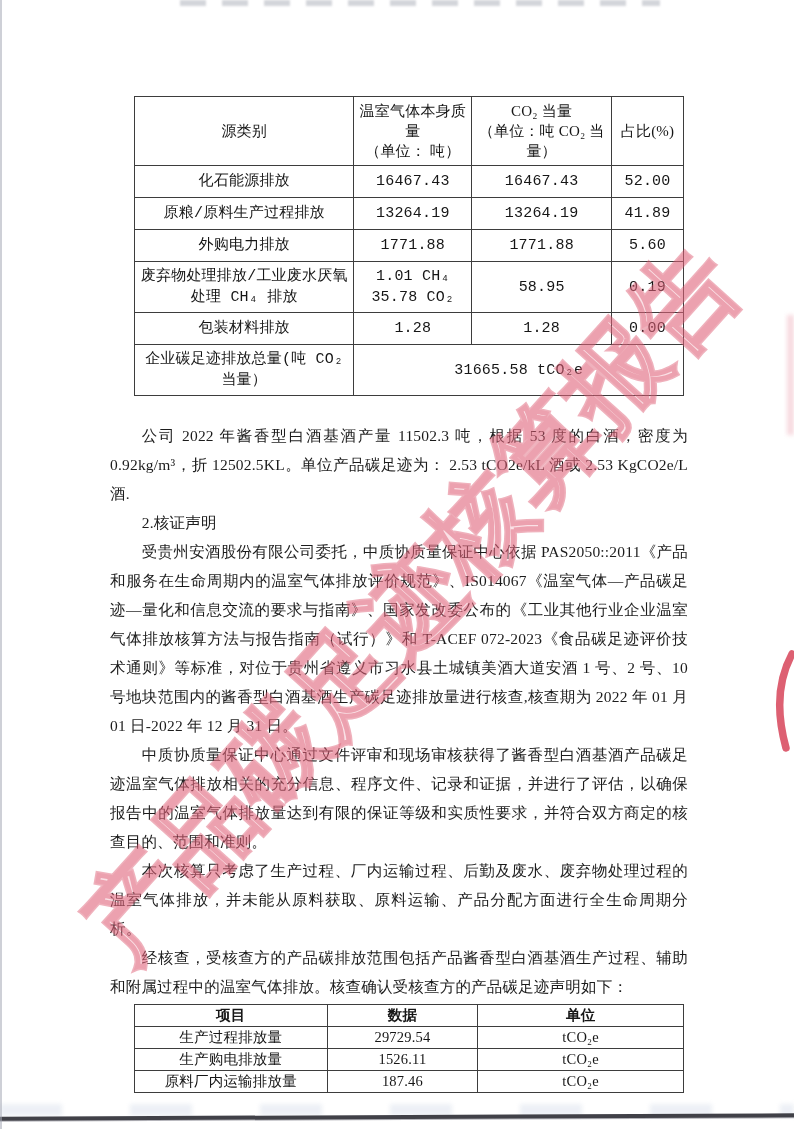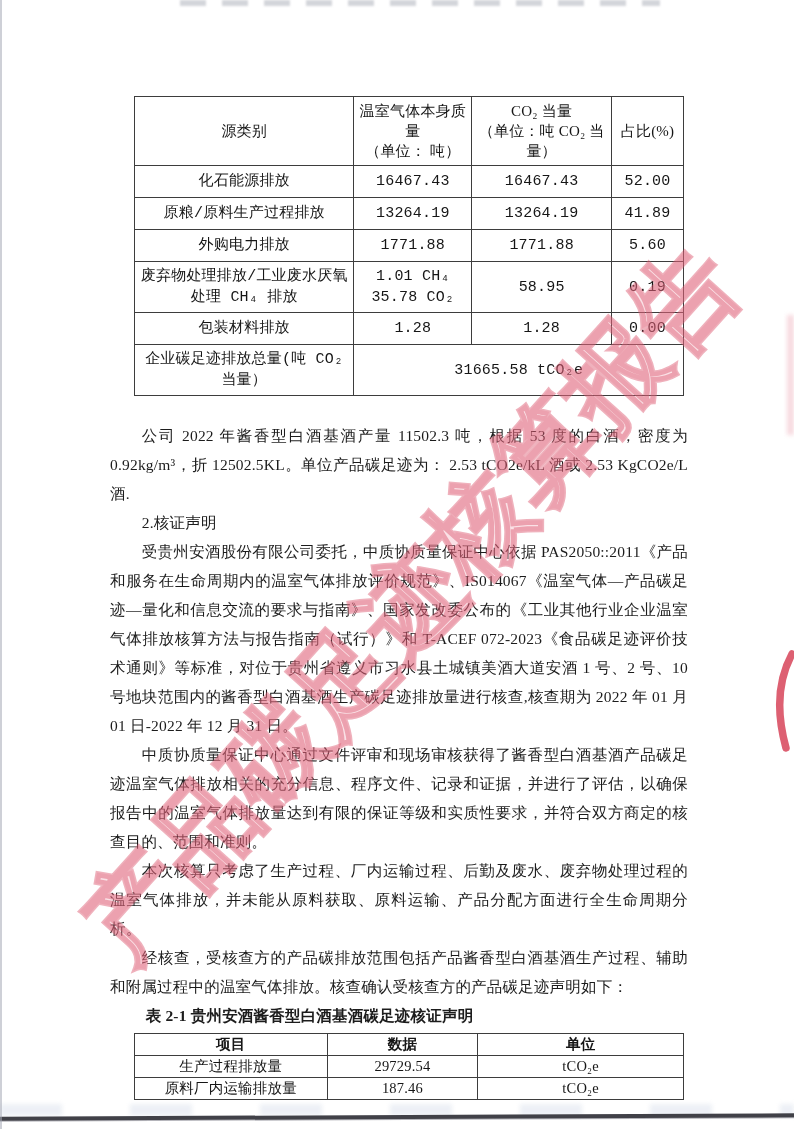--- a/index.html
+++ b/index.html
@@ -139,39 +139,43 @@
         </tr>
       </tbody>
     </table>
 
     <p class="para first-para">公司 2022 年酱香型白酒基酒产量 11502.3 吨，根据 53 度的白酒，密度为 0.92kg/m³，折 12502.5KL。单位产品碳足迹为： 2.53 tCO2e/kL 酒或 2.53 KgCO2e/L 酒.</p>
     <p class="para">2.核证声明</p>
     <p class="para">受贵州安酒股份有限公司委托，中质协质量保证中心依据 PAS2050::2011《产品和服务在生命周期内的温室气体排放评价规范》、IS014067《温室气体—产品碳足迹—量化和信息交流的要求与指南》、国家发改委公布的《工业其他行业企业温室气体排放核算方法与报告指南（试行）》和 T-ACEF 072-2023《食品碳足迹评价技术通则》等标准，对位于贵州省遵义市习水县土城镇美酒大道安酒 1 号、2 号、10 号地块范围内的酱香型白酒基酒生产碳足迹排放量进行核查,核查期为 2022 年 01 月 01 日-2022 年 12 月 31 日。</p>
     <p class="para">中质协质量保证中心通过文件评审和现场审核获得了酱香型白酒基酒产品碳足迹温室气体排放相关的充分信息、程序文件、记录和证据，并进行了评估，以确保报告中的温室气体排放量达到有限的保证等级和实质性要求，并符合双方商定的核查目的、范围和准则。</p>
     <p class="para">本次核算只考虑了生产过程、厂内运输过程、后勤及废水、废弃物处理过程的温室气体排放，并未能从原料获取、原料运输、产品分配方面进行全生命周期分析。</p>
     <p class="para">经核查，受核查方的产品碳排放范围包括产品酱香型白酒基酒生产过程、辅助和附属过程中的温室气体排放。核查确认受核查方的产品碳足迹声明如下：</p>
-    <p class="caption">表 2-1  贵州安酒酱香型白酒基酒碳足迹核证声明</p>
 
     <table class="t2">
       <colgroup>
         <col style="width:193px">
           <col style="width:151px">
           <col style="width:206px">
       </colgroup>
       <thead>
         <tr>
           <th>项目</th>
           <th>数据</th>
           <th>单位</th>
         </tr>
       </thead>
       <tbody>
         <tr>
           <td>生产过程排放量</td>
           <td>29729.54</td>
+          <td>tCO₂e</td>
+        </tr>
+        <tr>
+          <td>生产购电排放量</td>
+          <td>1526.11</td>
           <td>tCO₂e</td>
         </tr>
         <tr>
           <td>原料厂内运输排放量</td>
           <td>187.46</td>
           <td>tCO₂e</td>
         </tr>
       </tbody>
     </table>
 

